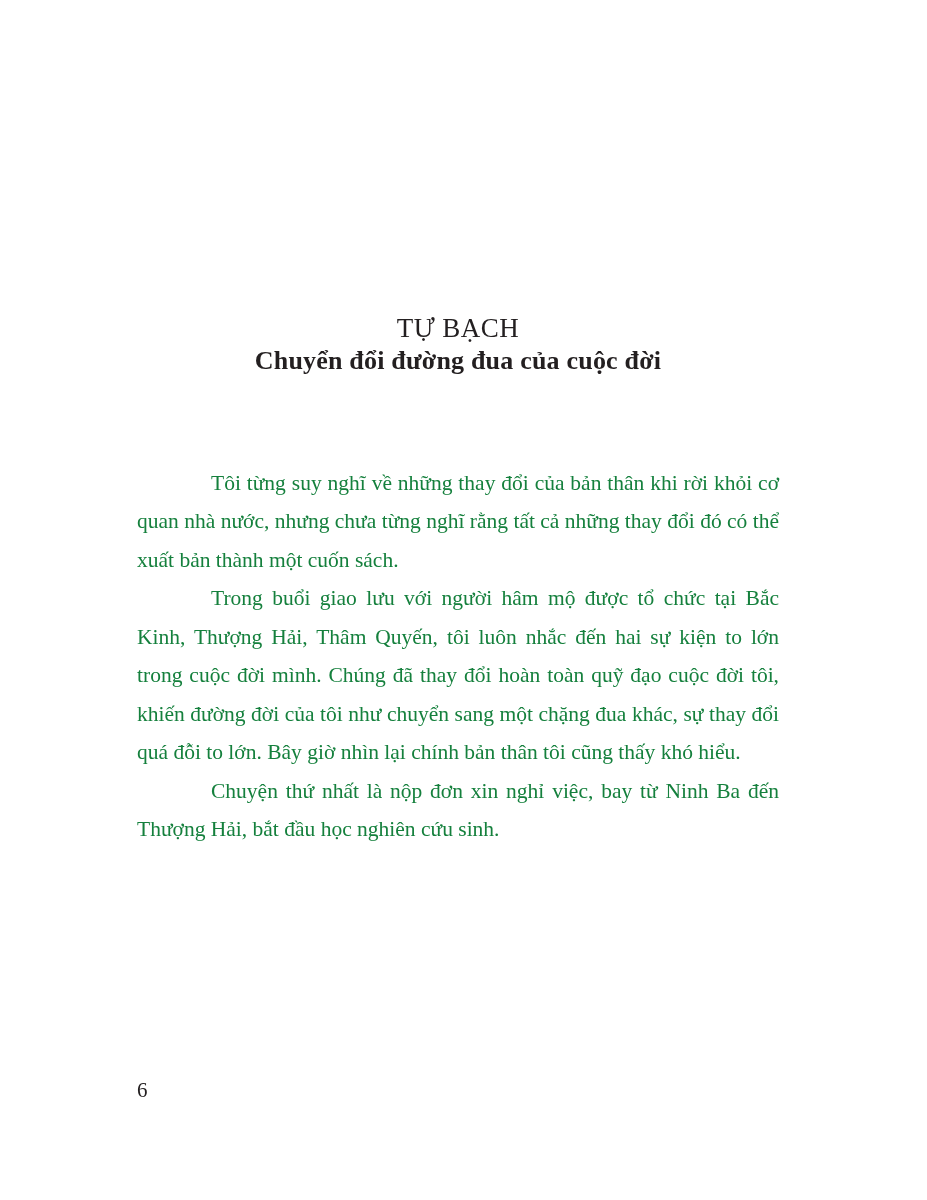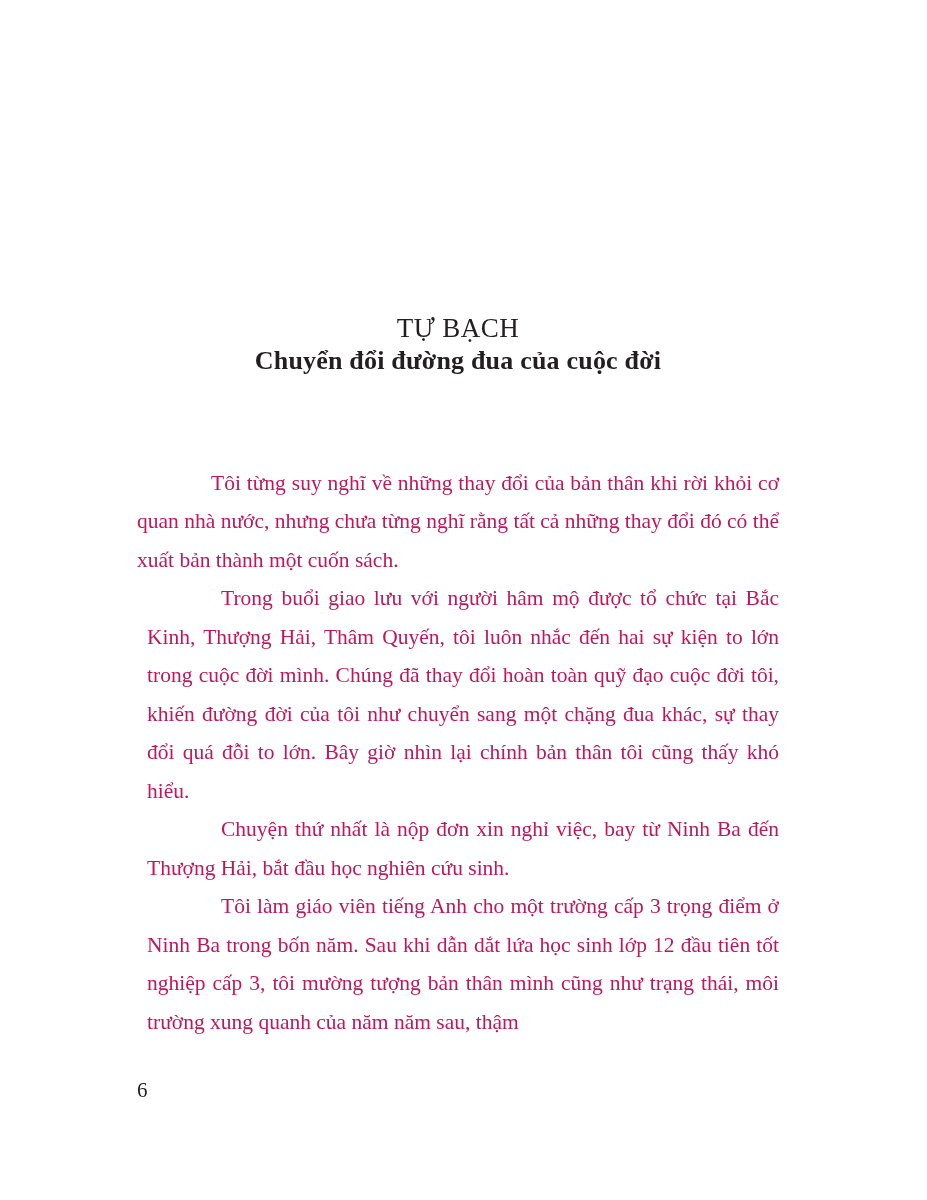--- a/index.html
+++ b/index.html
@@ -44,29 +44,28 @@
     font-weight: 700;
     letter-spacing: 0.2px;
     color: #231f20;
   }
   .body-text {
     margin-top: 88px;
     font-size: 21.5px;
     line-height: 38.5px;
     text-align: justify;
     text-justify: inter-word;
-    color: #be185d;
+    color: #15803d;
   }
   .body-text p {
     margin: 0;
     text-indent: 74px;
   }
   .body-text p + p {
     margin-top: 0;
-    margin-left: 10px;
   }
   .folio {
     position: absolute;
     left: 137px;
     top: 1078px;
     font-size: 21px;
     color: #231f20;
   }
 </style>
 </head>
@@ -77,19 +76,18 @@
 
     <div class="title-block">
       <div class="chapter-label">TỰ BẠCH</div>
       <div class="chapter-title">Chuyển đổi đường đua của cuộc đời</div>
     </div>
 
     <div class="body-text">
       <p>Tôi từng suy nghĩ về những thay đổi của bản thân khi rời khỏi cơ quan nhà nước, nhưng chưa từng nghĩ rằng tất cả những thay đổi đó có thể xuất bản thành một cuốn sách.</p>
       <p>Trong buổi giao lưu với người hâm mộ được tổ chức tại Bắc Kinh, Thượng Hải, Thâm Quyến, tôi luôn nhắc đến hai sự kiện to lớn trong cuộc đời mình. Chúng đã thay đổi hoàn toàn quỹ đạo cuộc đời tôi, khiến đường đời của tôi như chuyển sang một chặng đua khác, sự thay đổi quá đỗi to lớn. Bây giờ nhìn lại chính bản thân tôi cũng thấy khó hiểu.</p>
       <p>Chuyện thứ nhất là nộp đơn xin nghỉ việc, bay từ Ninh Ba đến Thượng Hải, bắt đầu học nghiên cứu sinh.</p>
-      <p>Tôi làm giáo viên tiếng Anh cho một trường cấp 3 trọng điểm ở Ninh Ba trong bốn năm. Sau khi dẫn dắt lứa học sinh lớp 12 đầu tiên tốt nghiệp cấp 3, tôi mường tượng bản thân mình cũng như trạng thái, môi trường xung quanh của năm năm sau, thậm</p>
     </div>
 
   </div>
 
   <div class="folio">6</div>
 </div>
 
 </body></html>

